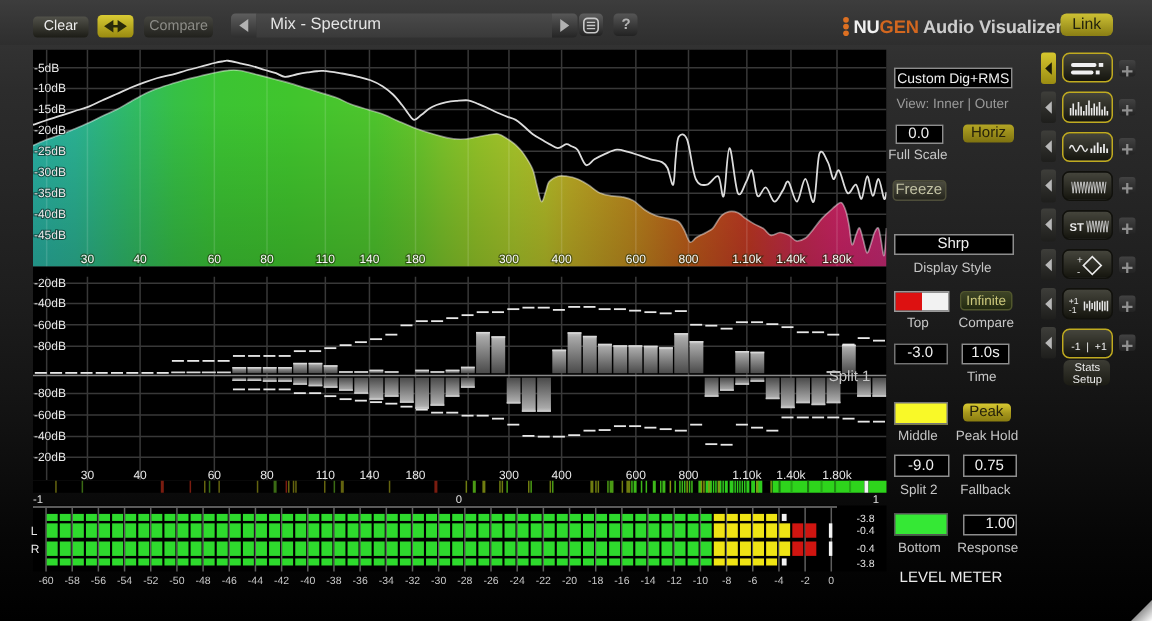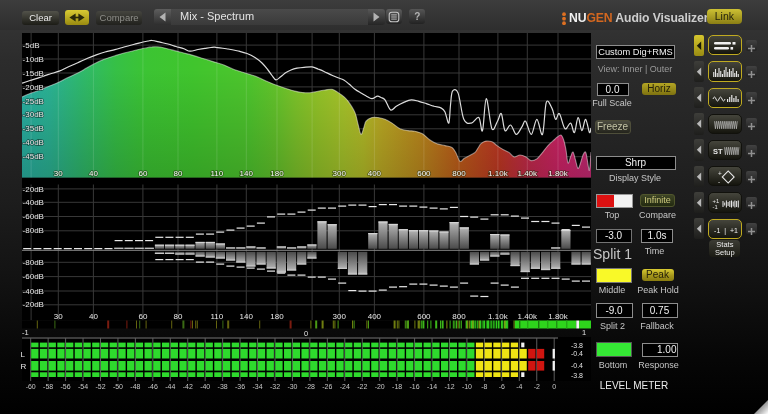--- a/index.html
+++ b/index.html
@@ -829,21 +829,21 @@
     <div style="position:absolute;left:552px;top:97.5px;width:120px;text-align:center;color:#c6c6c6;font-size:9px">Full Scale</div>
     <div style="position:absolute;left:595.5px;top:120.5px;width:34px;height:12px;background:linear-gradient(#4c4c40,#24241c);border:1px solid #4e4e3a;border-radius:3px;margin:-1px;color:#c2c2a4;font-size:10px;line-height:12px;text-align:center">Freeze</div>
     <div style="position:absolute;left:595.5px;top:156px;width:78px;height:12px;background:#000;border:1px solid #8d8d8d;color:#f0f0f0;font-size:10px;line-height:12px;text-align:center;white-space:nowrap">Shrp</div>
     <div style="position:absolute;left:575px;top:172.8px;width:120px;text-align:center;color:#c6c6c6;font-size:9px">Display Style</div>
     <div style="position:absolute;left:595.5px;top:193.5px;width:35px;height:12px;border:1px solid #999;background:linear-gradient(90deg,#dd1111 0 50%,#f2f2f2 50% 100%)"></div>
     <div style="position:absolute;left:641px;top:194.5px;width:33px;height:11px;background:linear-gradient(#3e4526,#232a10);border:1px solid #50562c;border-radius:3px;margin:-1px;color:#ccc87c;font-size:9px;line-height:11px;text-align:center">Infinite</div>
     <div style="position:absolute;left:552px;top:209.5px;width:120px;text-align:center;color:#c6c6c6;font-size:9px">Top</div>
     <div style="position:absolute;left:597.5px;top:209.5px;width:120px;text-align:center;color:#c6c6c6;font-size:9px">Compare</div>
     <div style="position:absolute;left:595.5px;top:228.5px;width:34px;height:12px;background:#000;border:1px solid #737373;color:#f0f0f0;font-size:10px;line-height:12px;text-align:center;white-space:nowrap">-3.0</div>
     <div style="position:absolute;left:641px;top:228.5px;width:30px;height:12px;background:#000;border:1px solid #8d8d8d;color:#f0f0f0;font-size:10px;line-height:12px;text-align:center;white-space:nowrap">1.0s</div>
-    <div style="position:absolute;left:552.5px;top:245.5px;width:120px;text-align:center;color:#c6c6c6;font-size:14px">Split 1</div>
+    <div style="position:absolute;left:552.5px;top:245.5px;width:120px;color:#c6c6c6;font-size:10px">Split 1</div>
     <div style="position:absolute;left:594.5px;top:245.5px;width:120px;text-align:center;color:#c6c6c6;font-size:9px">Time</div>
     <div style="position:absolute;left:595.5px;top:267.5px;width:34px;height:13px;border:1px solid #777;background:#f9f928"></div>
     <div style="position:absolute;left:641.5px;top:268.5px;width:32px;height:12px;background:linear-gradient(#d9cb32,#a5961c 55%,#897c10);border-radius:3px;color:#26220a;font-size:10px;line-height:12px;text-align:center">Peak</div>
     <div style="position:absolute;left:552px;top:285px;width:120px;text-align:center;color:#c6c6c6;font-size:9px">Middle</div>
     <div style="position:absolute;left:598px;top:285px;width:120px;text-align:center;color:#c6c6c6;font-size:9px">Peak Hold</div>
     <div style="position:absolute;left:595.5px;top:303px;width:35px;height:13px;background:#000;border:1px solid #8d8d8d;color:#f0f0f0;font-size:10px;line-height:13px;text-align:center;white-space:nowrap">-9.0</div>
     <div style="position:absolute;left:641.5px;top:303px;width:34px;height:13px;background:#000;border:1px solid #8d8d8d;color:#f0f0f0;font-size:10px;line-height:13px;text-align:center;white-space:nowrap">0.75</div>
     <div style="position:absolute;left:552.5px;top:321px;width:120px;text-align:center;color:#c6c6c6;font-size:9px">Split 2</div>
     <div style="position:absolute;left:597px;top:321px;width:120px;text-align:center;color:#c6c6c6;font-size:9px">Fallback</div>
     <div style="position:absolute;left:595.5px;top:341.5px;width:34px;height:13px;border:1px solid #555;background:#35e835"></div>

